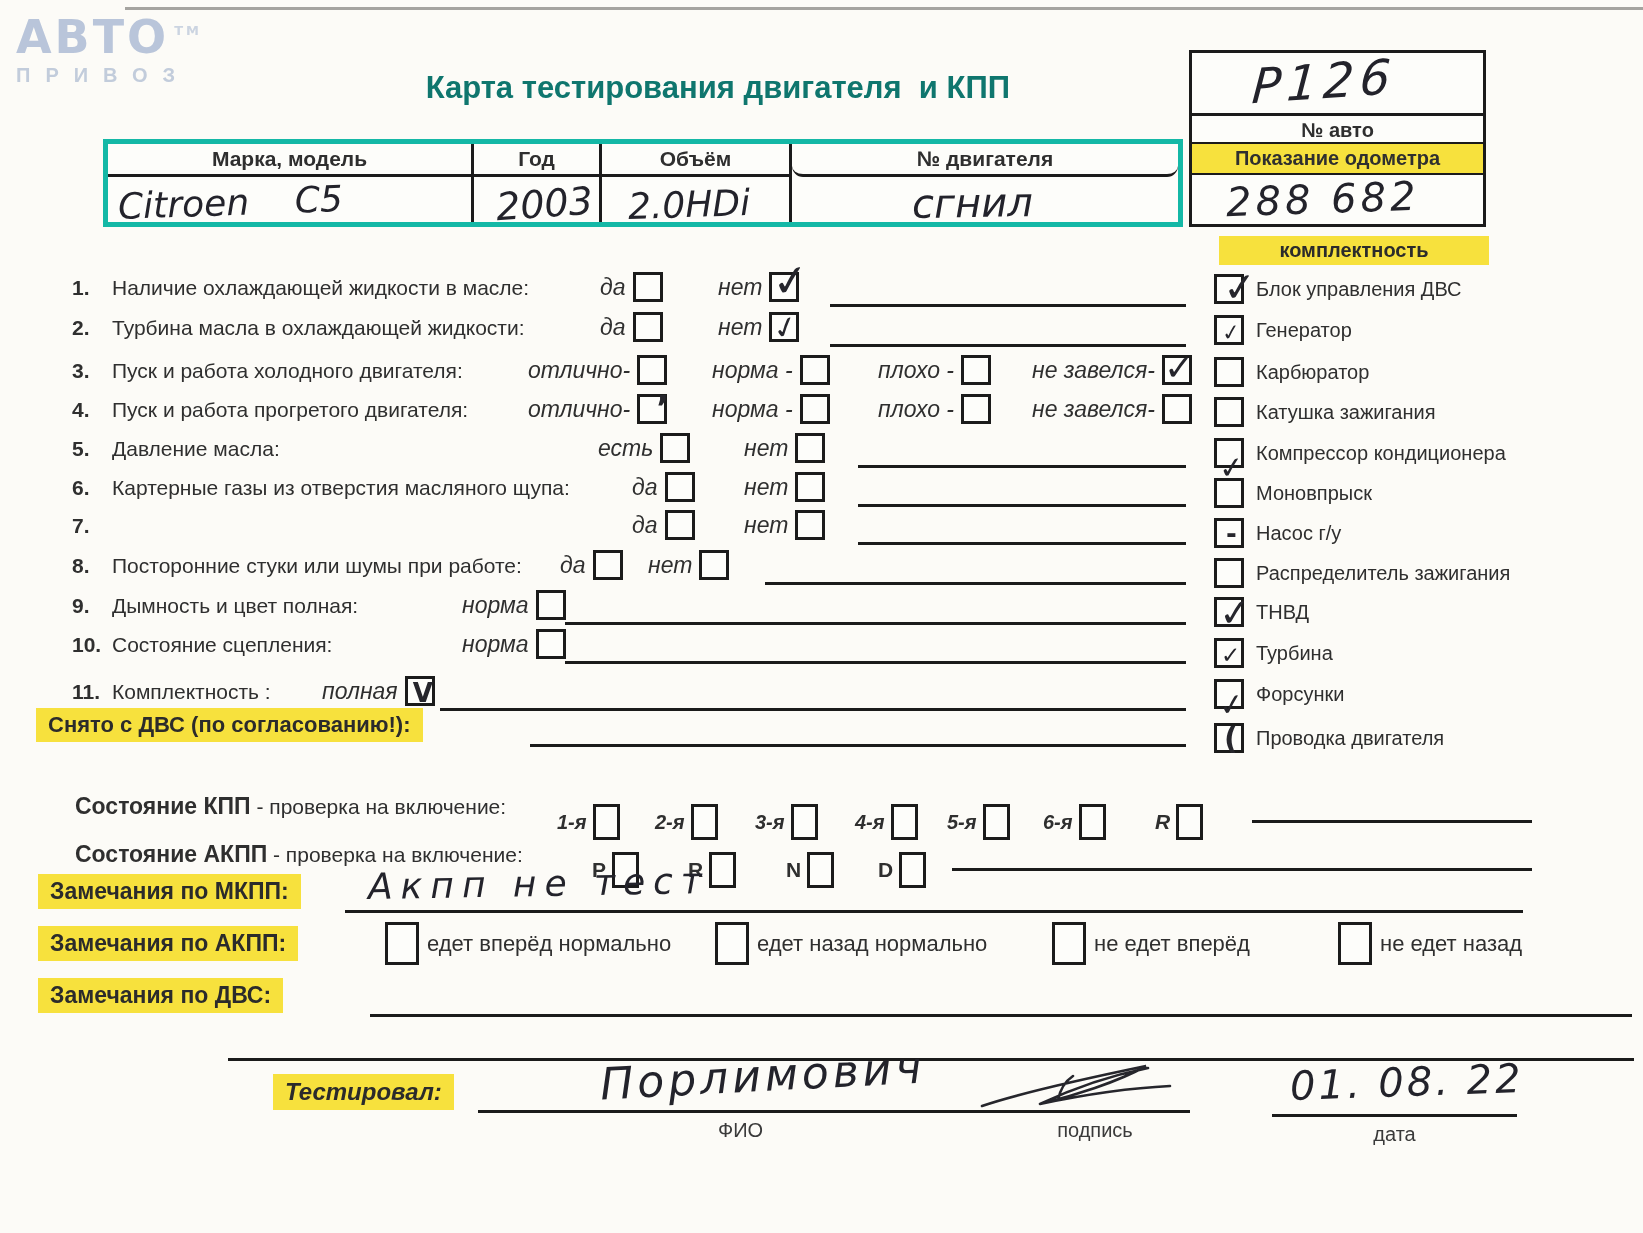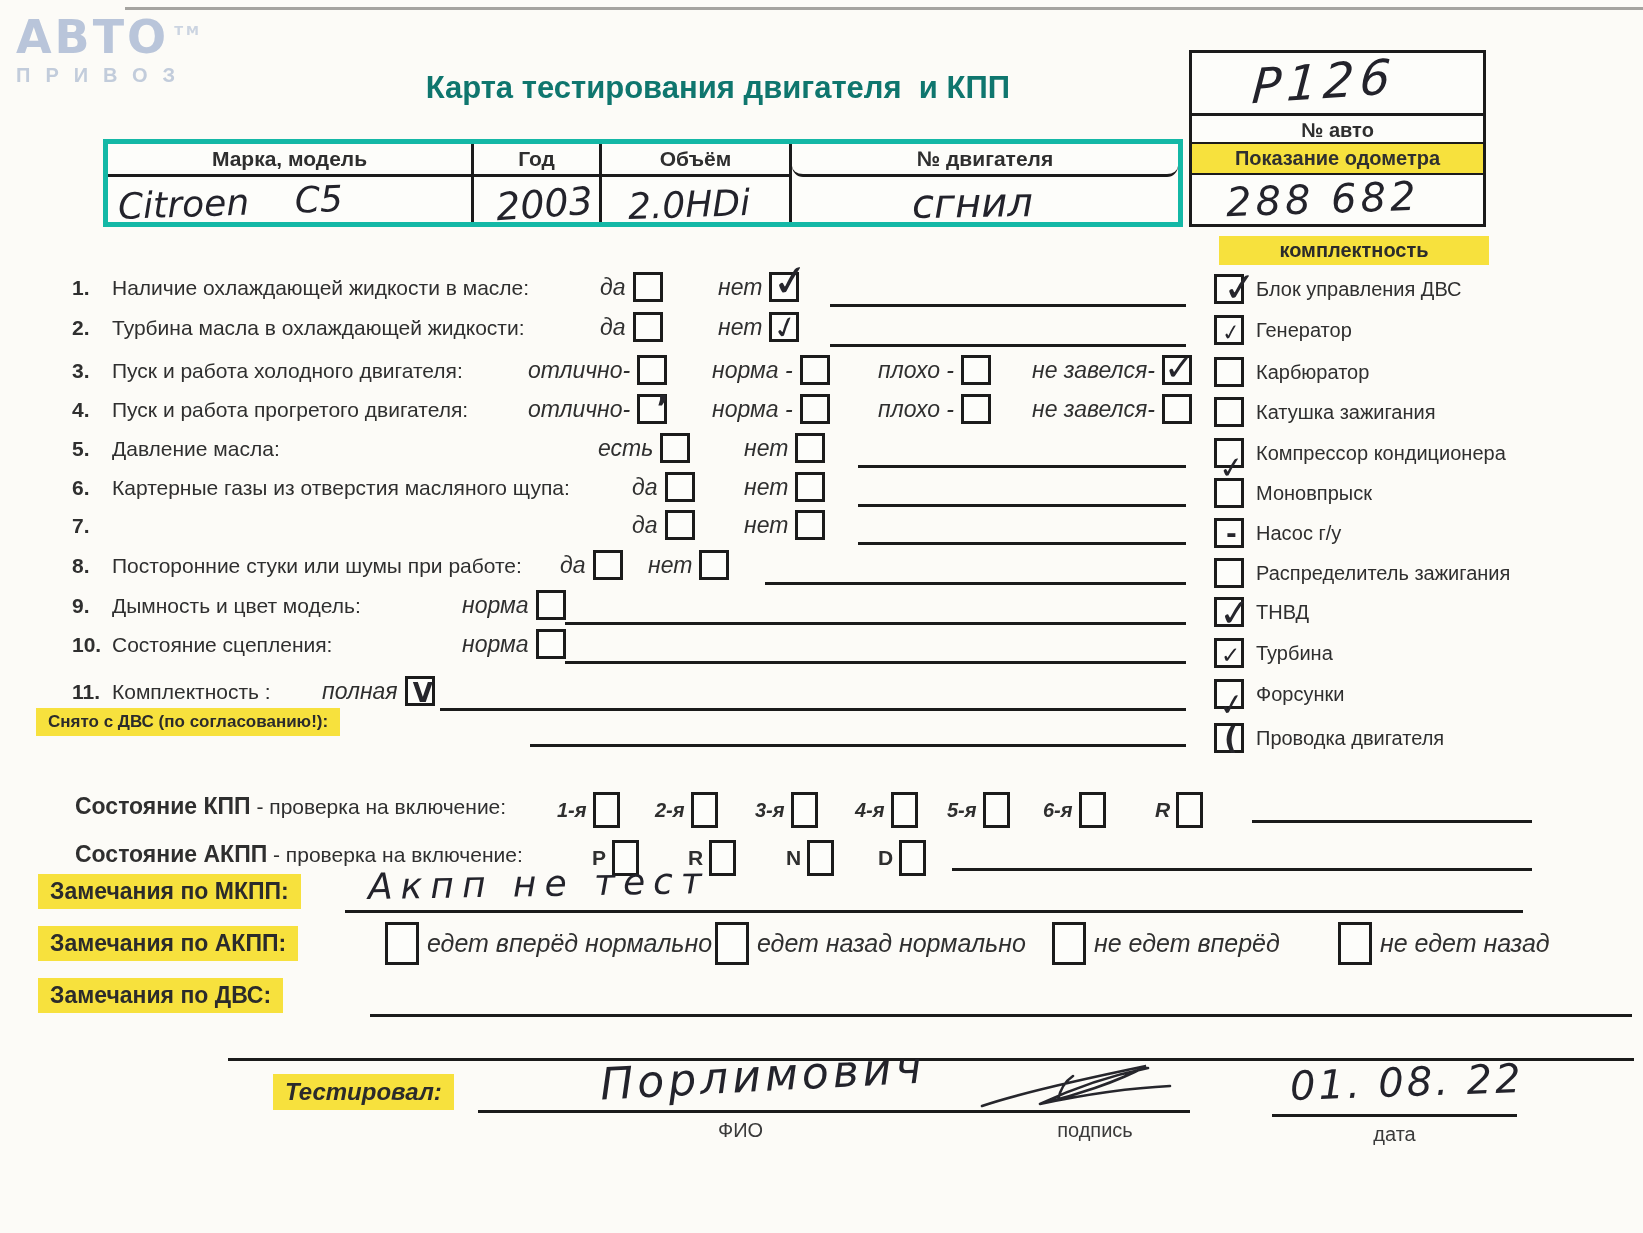--- a/index.html
+++ b/index.html
@@ -51,28 +51,28 @@
         color:#26262c; line-height:1; pointer-events:none; }
   .line { position:absolute; top:28px; border-bottom:3px solid #1b1b1b; }
   .hline { position:absolute; border-bottom:3px solid #1b1b1b; }
   
   .ylabel { position:absolute; background:#f7e13d; font-weight:700; font-size:23px;
         color:#2b2b2b; padding:4px 12px; white-space:nowrap; }
   
   .gearrow { position:absolute; left:0; width:1643px; height:40px; }
   .glabel { position:absolute; left:75px; top:5px; font-size:21px; white-space:nowrap; }
   .glabel b { font-size:23px; }
-  .gear { position:absolute; top:4px; display:flex; align-items:center; gap:6px; }
+  .gear { position:absolute; top:16px; display:flex; align-items:center; gap:6px; }
   .gear .gl { font-style:italic; font-size:20px; font-weight:700; }
   .gear .gb { font-style:normal; font-size:21px; font-weight:700; }
   .gcb { width:27px; height:36px; border:3px solid #1b1b1b; background:#fdfdfa; position:relative; flex:none; }
   
   .ng { position:absolute; display:flex; align-items:center; gap:8px; }
   .ngcb { width:34px; height:43px; border:3px solid #1b1b1b; background:#fdfdfa; flex:none; }
-  .ng .nlabel { font-style:italic; font-size:25px; white-space:nowrap; }
+  .ng .nlabel { font-size:22px; white-space:nowrap; }
   
   .eqhead { position:absolute; left:1219px; top:236px; width:270px; height:29px;
         background:#f7e13d; font-weight:700; font-size:20px; text-align:center;
         line-height:29px; color:#2b2b2b; }
   .eqrow { position:absolute; left:1214px; height:32px; display:flex; align-items:center;
         gap:12px; font-size:20px; white-space:nowrap; }
   .eqcb { width:30px; height:30px; border:3px solid #1b1b1b; position:relative;
         background:#fdfdfa; flex:none; }
   
   .cap { position:absolute; text-align:center; font-size:20px; color:#3a3a3a; }
@@ -282,21 +282,21 @@
         <i class="olabel">нет</i>
         <span class="cb">
           <b class="mk"></b>
         </span>
       </span>
     <span class="line" style="left:765px;width:421px"></span>
   </div>
 
   <div class="row" style="top:594px">
     <span class="rnum">9.</span>
-    <span class="rlabel">Дымность и цвет модель:</span>
+    <span class="rlabel">Дымность и цвет полная:</span>
     <span class="opt" style="left:462px">
         <i class="olabel">норма</i>
         <span class="cb">
           <b class="mk"></b>
         </span>
       </span>
     <span class="line" style="left:565px;width:621px"></span>
   </div>
 
   <div class="row" style="top:633px">
@@ -316,21 +316,21 @@
     <span class="rlabel">Комплектность :</span>
     <span class="opt" style="left:322px">
         <i class="olabel">полная</i>
         <span class="cb">
           <b class="mk" style="font-size:26px;left:5px;top:1px">V</b>
         </span>
       </span>
     <span class="line" style="left:440px;width:746px"></span>
   </div>
 
-  <div class="ylabel" style="left:36px;top:708px;font-size:17px">Снято с ДВС (по согласованию!):</div>
+  <div class="ylabel" style="left:36px;top:708px;font-size:22px">Снято с ДВС (по согласованию!):</div>
   <div class="hline" style="left:530px;top:744px;width:656px"></div>
 
   <div class="gearrow" style="top:788px">
     <span class="glabel"><b>Состояние КПП</b> <span>- проверка на включение:</span></span>
     <span class="gear" style="left:557px">
         <span class="gl">1-я</span>
         <span class="gcb"></span>
       </span>
     <span class="gear" style="left:655px">
         <span class="gl">2-я</span>

